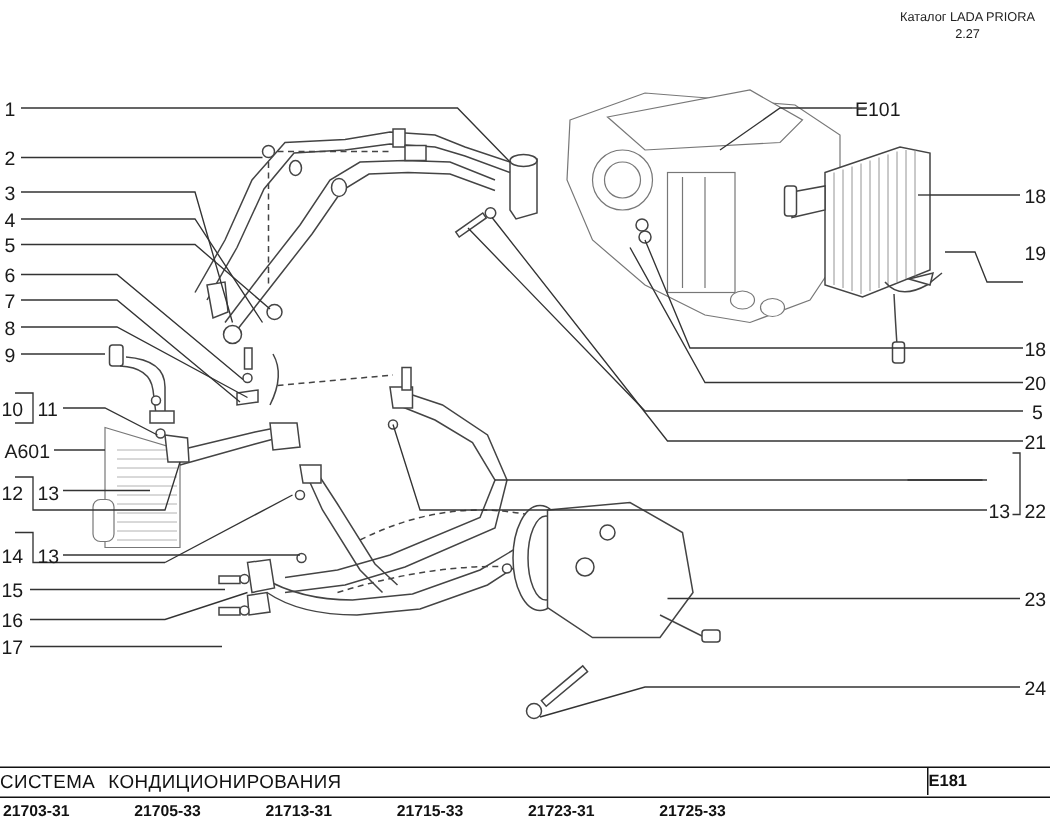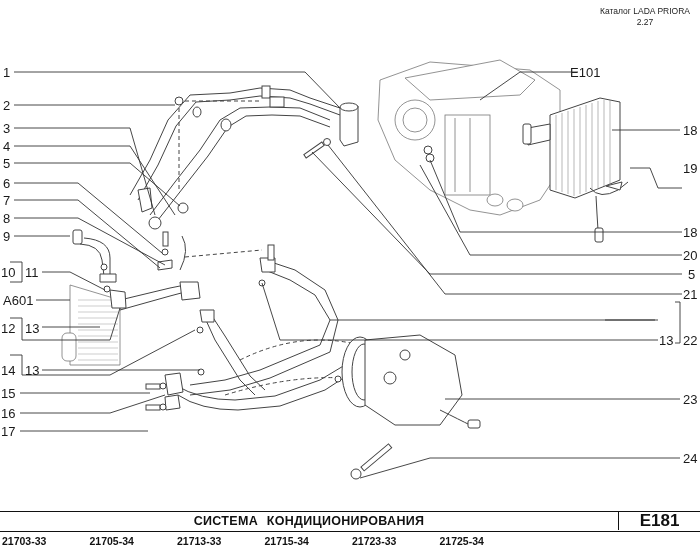--- a/index.html
+++ b/index.html
@@ -10,24 +10,24 @@
   .hdr .date { display:block; }
   svg#diagram { position:absolute; left:0; top:0; }
   .lbl { font-family:"Liberation Sans", sans-serif; font-size:13px; fill:#1a1a1a; }
   .leader { stroke:#333; stroke-width:0.9; fill:none; }
   .part { stroke:#444; stroke-width:1; fill:#fff; }
   .part-lt { stroke:#777; stroke-width:0.8; fill:#fff; }
   .hose { stroke:#444; stroke-width:1; fill:none; }
   .dash { stroke:#444; stroke-width:1; fill:none; stroke-dasharray:4 3; }
   .titlebar { position:absolute; left:0; top:511px; width:700px; height:21px;
               border-top:1.5px solid #111; border-bottom:1.5px solid #111; box-sizing:border-box; }
-  .titlebar .title { position:absolute; left:0; width:618px; top:0; line-height:18px; text-align:center;
-                     font-weight:bold; font-size:12.5px; letter-spacing:0.3px; word-spacing:5px; }
-  .titlebar .code { position:absolute; left:618px; right:0; top:0; line-height:18px; text-align:center;
-                    font-weight:bold; font-size:17px; border-left:1.2px solid #111; }
+  .titlebar .title { position:absolute; left:0; width:618px; top:0; line-height:18px; text-align:left;
+                     font-weight:normal; font-size:12.5px; letter-spacing:0.3px; word-spacing:5px; }
+  .titlebar .code { position:absolute; left:618px; right:0; top:0; line-height:18px; text-align:left;
+                    font-weight:bold; font-size:11px; border-left:1.2px solid #111; }
   .models { position:absolute; left:2px; top:536px; width:698px; }
   .models .row { display:flex; height:11px; }
   .models .m { width:87.5px; font-weight:bold; font-size:10.5px; line-height:11px; flex:0 0 auto; }
 </style>
 </head>
 <body>
 
 <div class="hdr">
   <span class="cat">Каталог  LADA  PRIORA</span>
   <span class="date">2.27</span>
@@ -241,20 +241,20 @@
   <path class="leader" d="M605 320 L655 320"></path>
 </svg>
 
 <div class="titlebar">
   <div class="title">СИСТЕМА  КОНДИЦИОНИРОВАНИЯ</div>
   <div class="code">E181</div>
 </div>
 
 <div class="models">
   <div class="row">
-    <span class="m">21703-33</span>
-    <span class="m">21705-34</span>
-    <span class="m">21713-33</span>
-    <span class="m">21715-34</span>
-    <span class="m">21723-33</span>
-    <span class="m">21725-34</span>
+    <span class="m">21703-31</span>
+    <span class="m">21705-33</span>
+    <span class="m">21713-31</span>
+    <span class="m">21715-33</span>
+    <span class="m">21723-31</span>
+    <span class="m">21725-33</span>
   </div>
 </div>
 
 </body></html>

